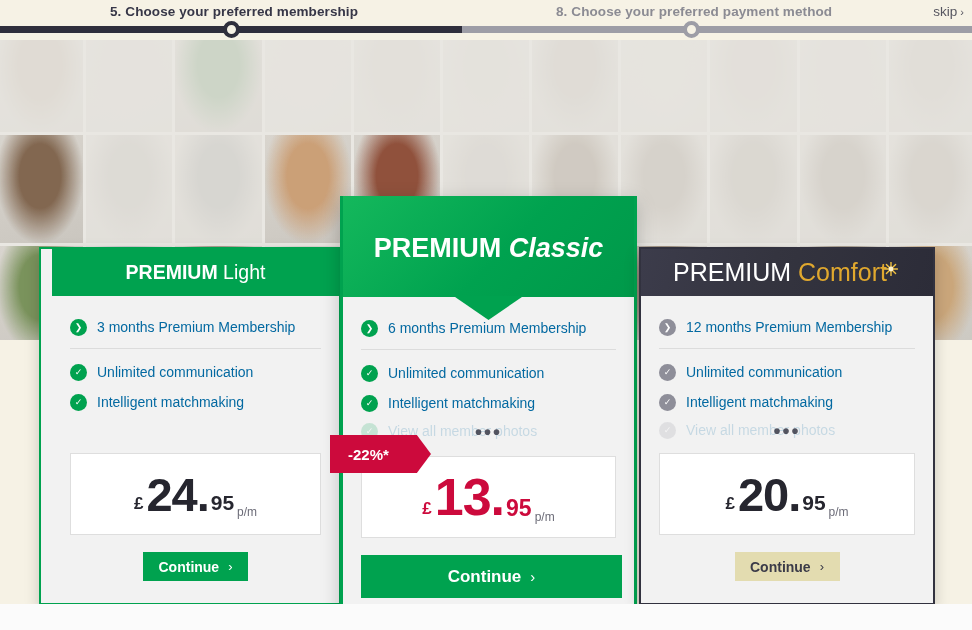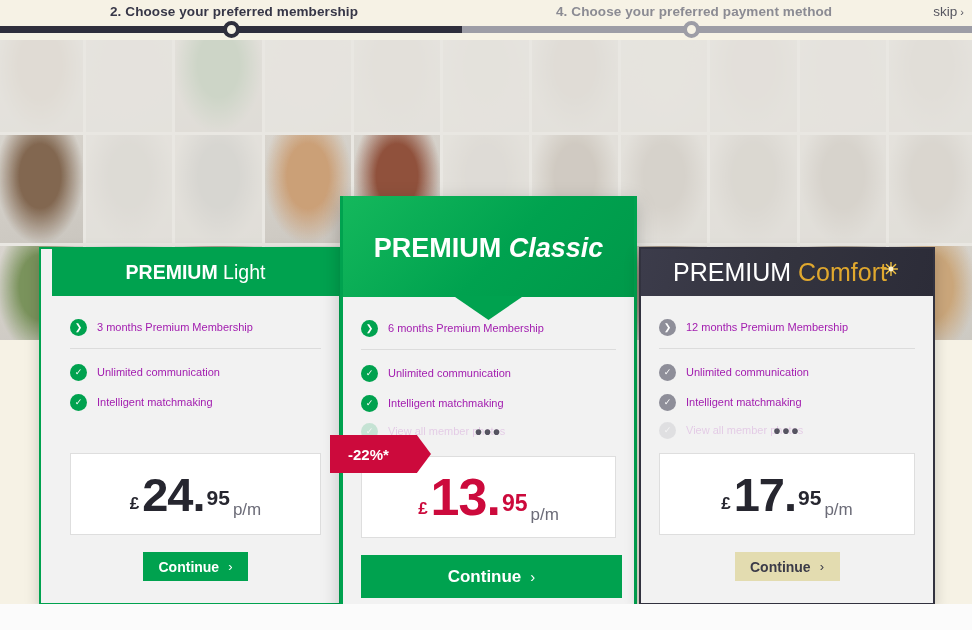--- a/index.html
+++ b/index.html
@@ -113,21 +113,21 @@
   .card-comfort .hdr .t { font-size: 25px; font-weight: normal; color: #fff; }
   .card-comfort .hdr .t .gold { color: #e0a82e; }
   .sparkle {
     display: inline-block; position: relative; top: -5px; left: -3px;
     width: 14px; height: 14px;
   }
 
   
   .features { padding: 16px 18px 0 18px; }
   .feat { display: flex; align-items: center; gap: 10px; height: 30px; }
-  .feat .lbl { font-size: 11px; color: #a21caf; }
+  .feat .lbl { font-size: 14px; color: #0369a1; }
   .bullet {
     width: 17px; height: 17px; border-radius: 50%;
     flex: 0 0 17px;
     display: flex; align-items: center; justify-content: center;
     font-size: 9px; color: #fff; line-height: 1;
   }
   .bullet.green { background: #00a24f; }
   .bullet.grey  { background: #8e8e99; }
   .divider { height: 1px; background: #dcdcdc; margin: 6px 0 8px 0; }
 
@@ -143,21 +143,21 @@
     margin: 0 18px;
     background: #fff; border: 1px solid #dedede;
     height: 82px;
     display: flex; align-items: center; justify-content: center;
   }
   .price-row { display: flex; align-items: flex-end; line-height: 1; }
   .cur { font-size: 17px; font-weight: bold; margin-right: 3px; padding-bottom: 6px; }
   .whole { font-size: 47px; font-weight: bold; letter-spacing: -1px; }
   .frac-wrap { display: flex; flex-direction: row; align-items: flex-start; margin-left: 2px; }
   .frac { font-size: 21px; font-weight: bold; line-height: 1; }
-  .per { font-size: 17px; color: #6c6c78; font-weight: normal; margin-top: 14px; margin-left: 3px; text-align: right; }
+  .per { font-size: 12px; color: #6c6c78; font-weight: normal; margin-top: 14px; margin-left: 3px; text-align: right; }
   .dark-price { color: #26262f; }
   .red-price  { color: #cc0a3c; }
 
   
   .cta-wrap { display: flex; justify-content: center; margin-top: 17px; }
   .cta {
     display: flex; align-items: center; justify-content: center; gap: 9px;
     font-size: 15px; font-weight: bold; cursor: pointer; border: none;
     font-family: inherit;
   }
@@ -185,22 +185,22 @@
   .bottom-fade {
     position: absolute; left: 0; bottom: 0; width: 972px; height: 26px;
     background: #fbfbfb; z-index: 1;
   }
 </style>
 </head>
 <body>
 
 <div class="stepbar">
   <div class="step-labels">
-    <div class="step-label s1">2. Choose your preferred membership</div>
-    <div class="step-label s2">4. Choose your preferred payment method</div>
+    <div class="step-label s1">5. Choose your preferred membership</div>
+    <div class="step-label s2">8. Choose your preferred payment method</div>
     <div class="skip-link">
       <span>skip</span><span class="chev">›</span>
     </div>
   </div>
   <div class="track">
     <div class="fill-done"></div>
     <div class="fill-todo"></div>
   </div>
   <div class="knob k1"></div>
   <div class="knob k2"></div>
@@ -440,21 +440,21 @@
         <span class="lbl">View all member photos</span>
       </div>
     </div>
     <div style="position:relative;height:4px">
       <span class="ellipsis" style="left:50%;top:-22px;position:absolute;opacity:.85">•••</span>
     </div>
     <div style="height:6px"></div>
     <div class="price-box">
       <div class="price-row dark-price">
         <span class="cur">£</span>
-        <span class="whole">17.</span>
+        <span class="whole">20.</span>
         <span class="frac-wrap">
           <span class="frac">95</span>
           <span class="per">p/m</span>
         </span>
       </div>
     </div>
     <div class="cta-wrap">
       <button class="cta gold">
         <span>Continue</span>
         <span class="arrow">›</span>

